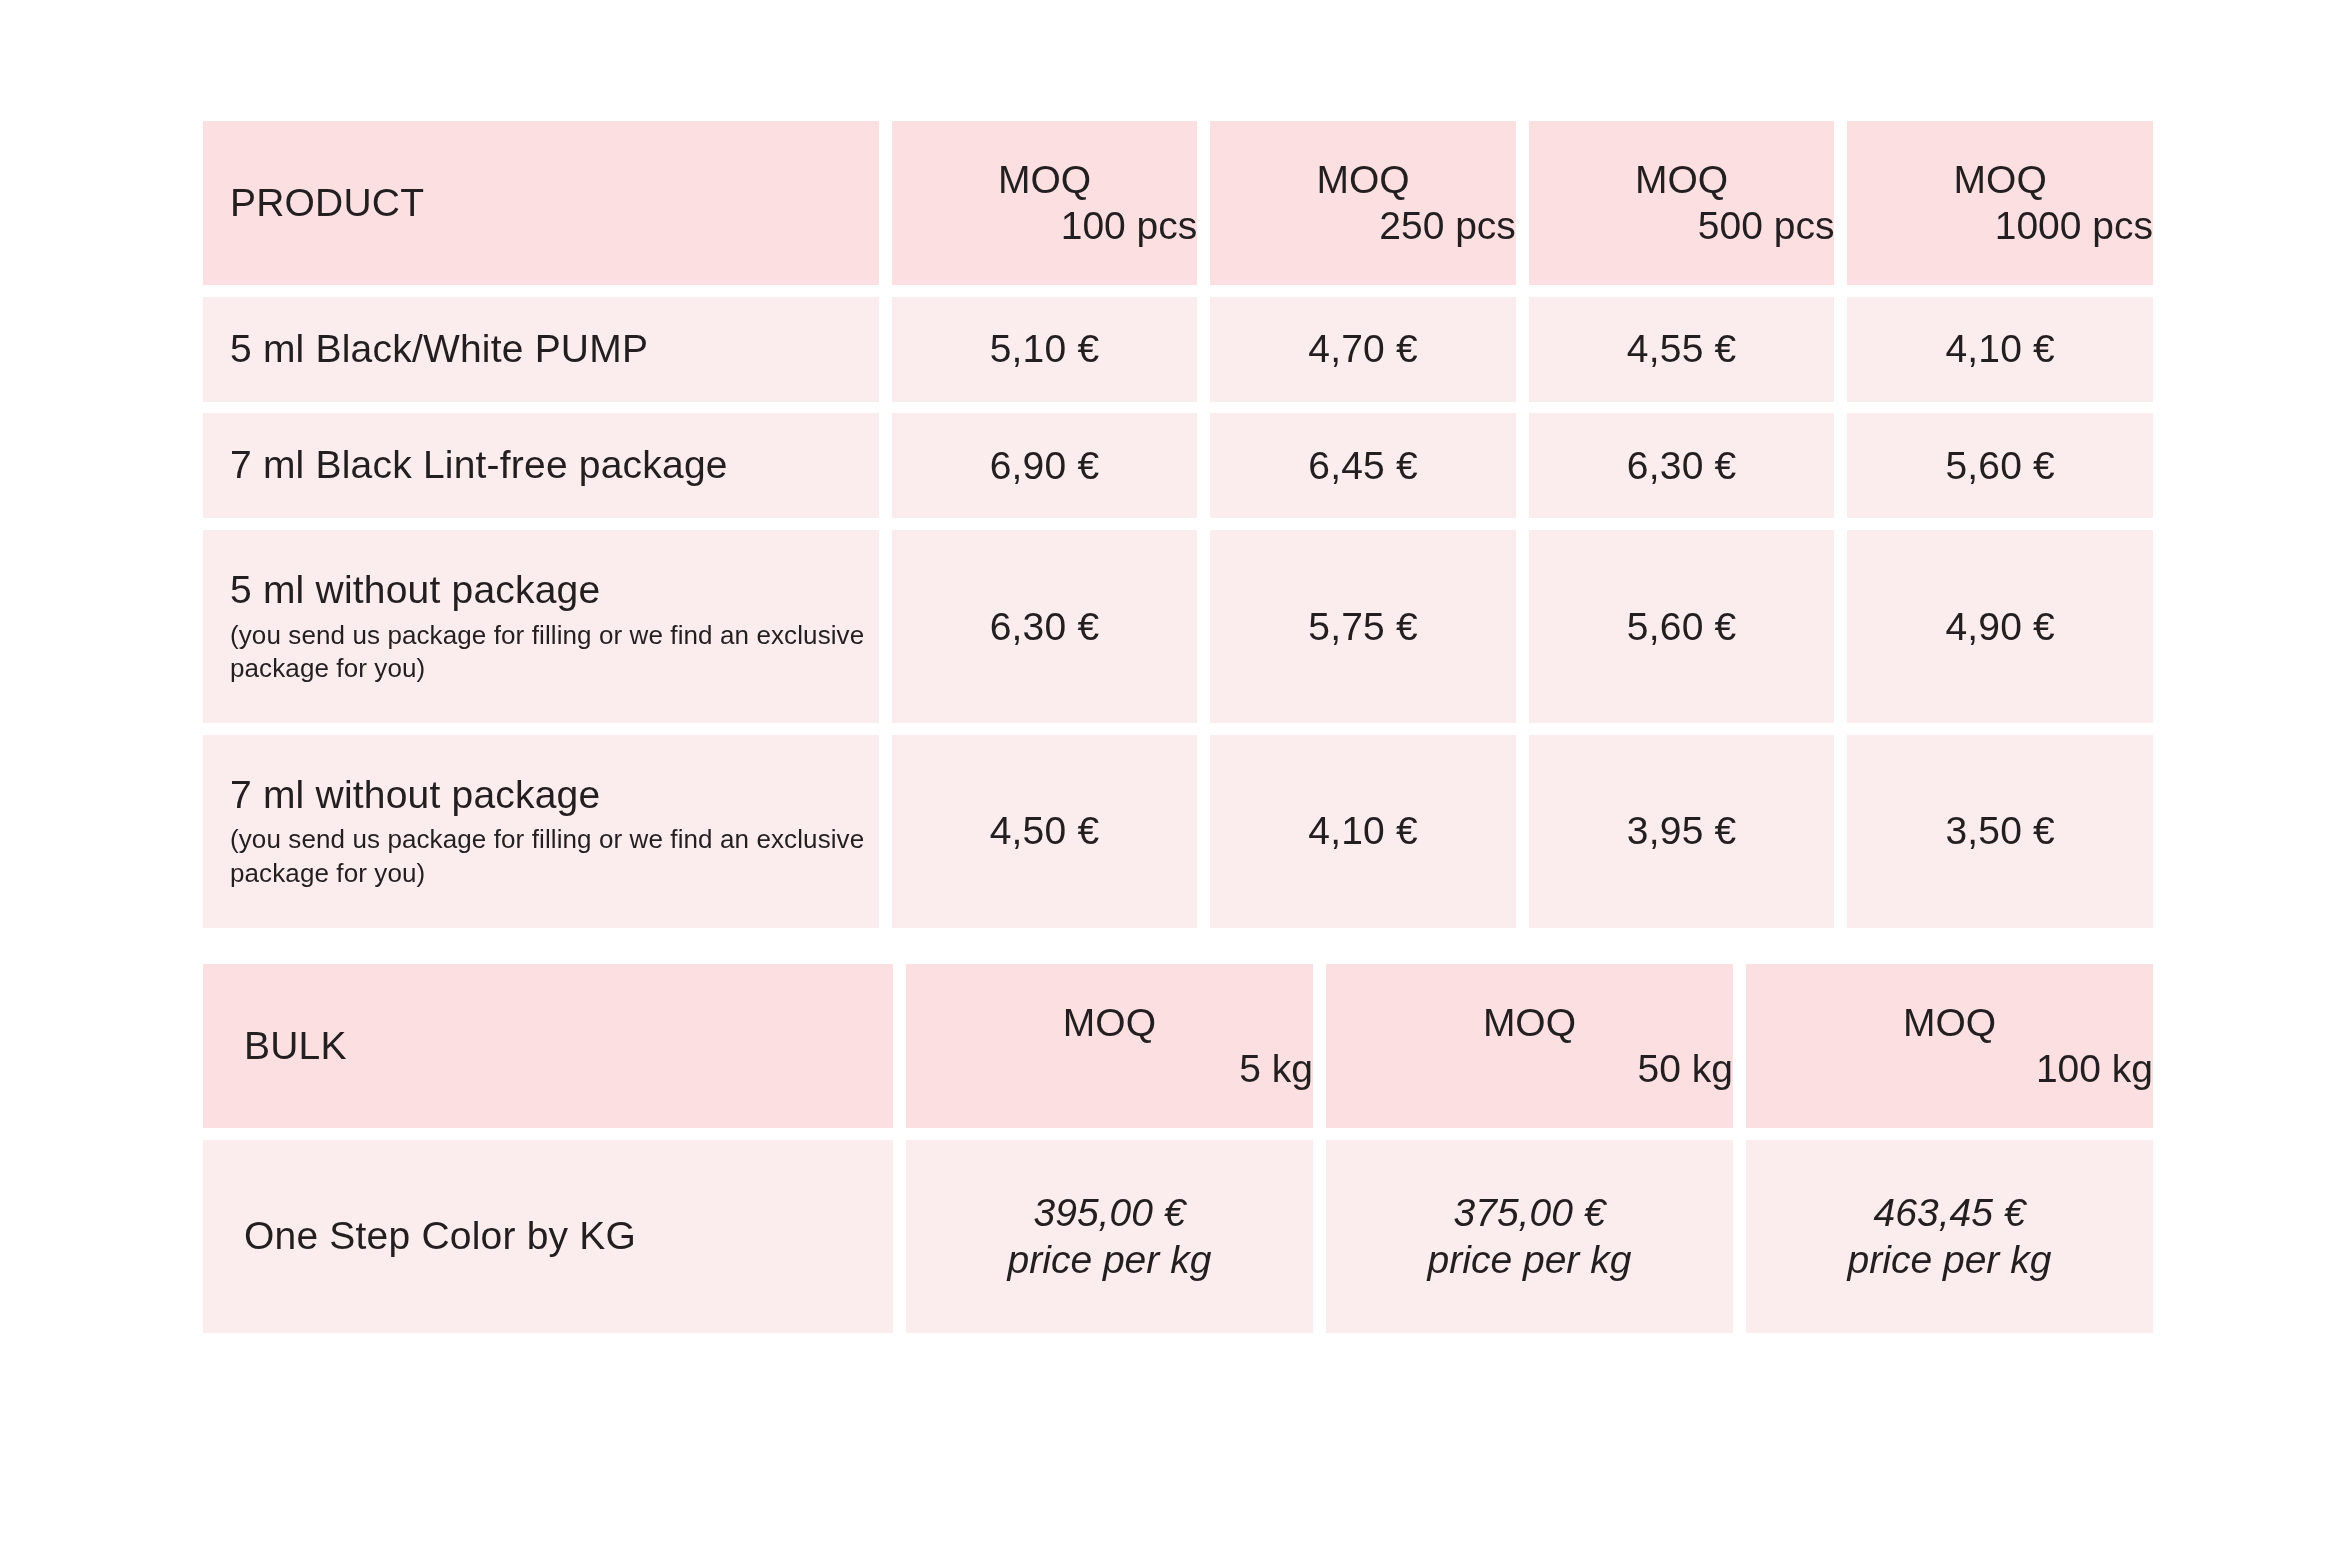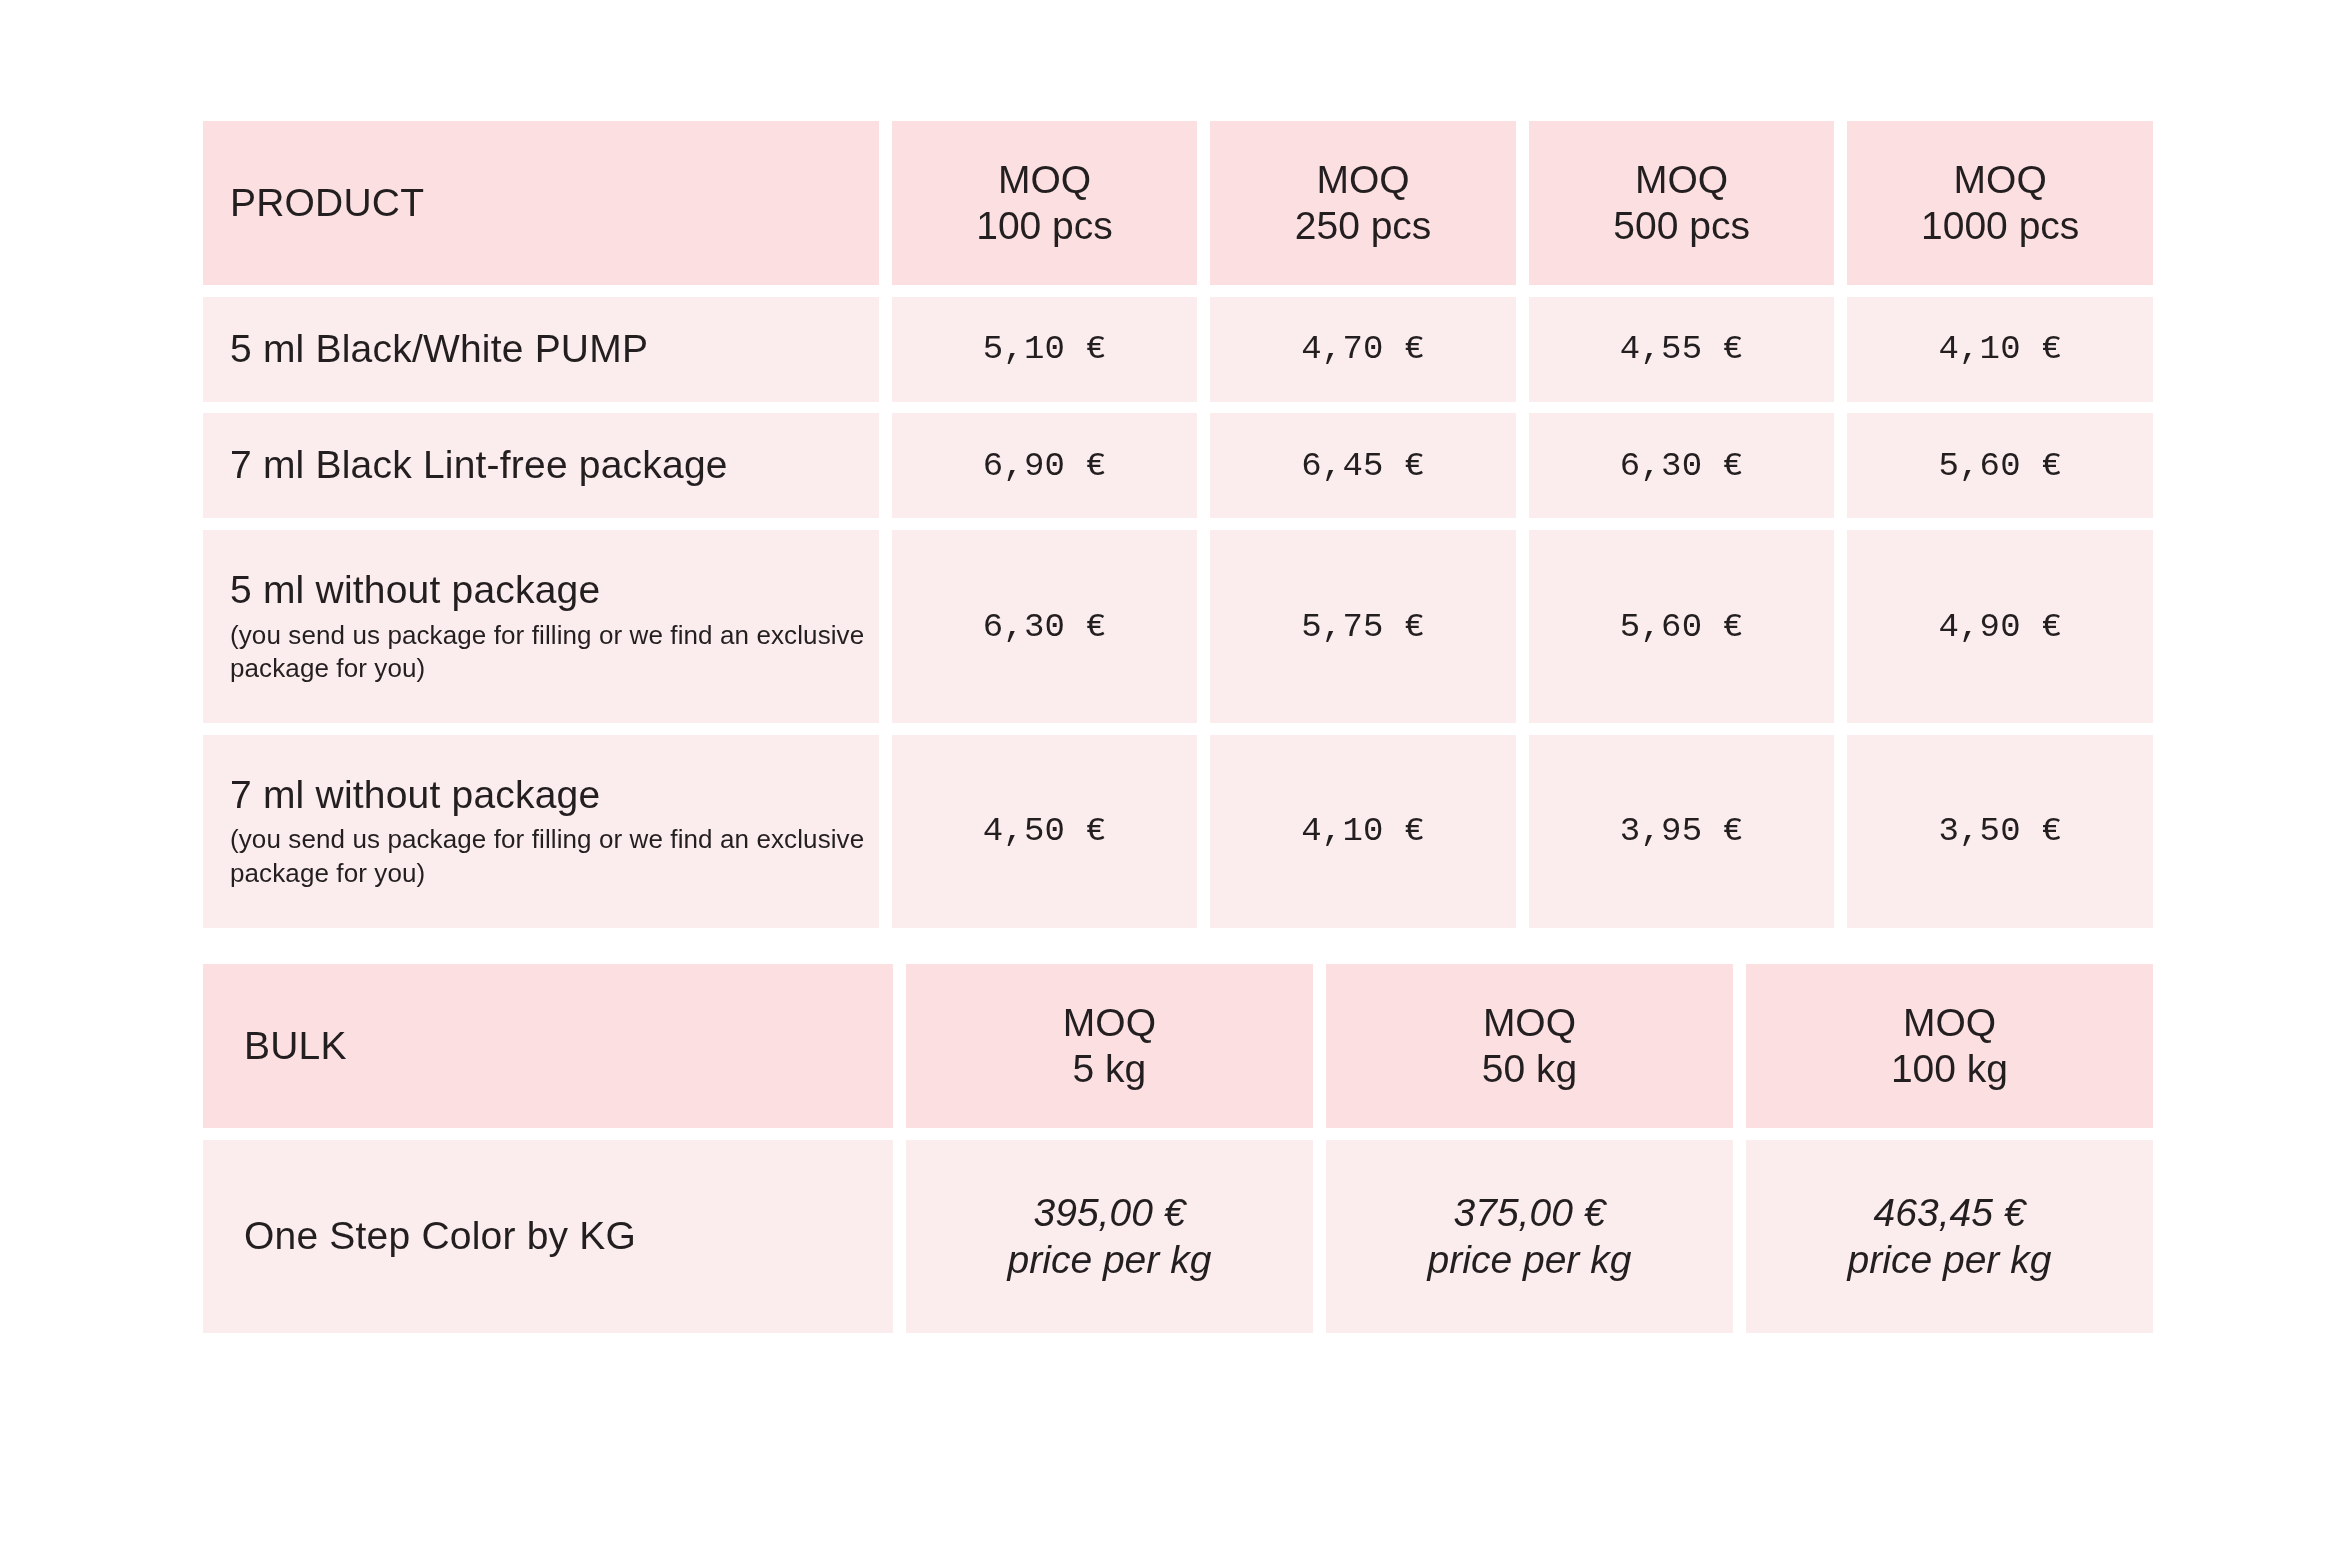--- a/index.html
+++ b/index.html
@@ -88,25 +88,25 @@
   }
   .moq-top {
     display: block;
     font-size: 39px;
     line-height: 1.18;
   }
   .moq-bottom {
     display: block;
     font-size: 39px;
     line-height: 1.18;
+    text-align: right;
   }
   .price {
-    font-size: 34px;
+    font-size: 39px;
     letter-spacing: 0.2px;
-    font-family: Liberation Mono, monospace;
   }
   .price-sub {
     display: block;
     font-size: 39px;
     line-height: 1.2;
     font-style: italic;
   }
 
   
   .row-header .cell { height: 164px; }

